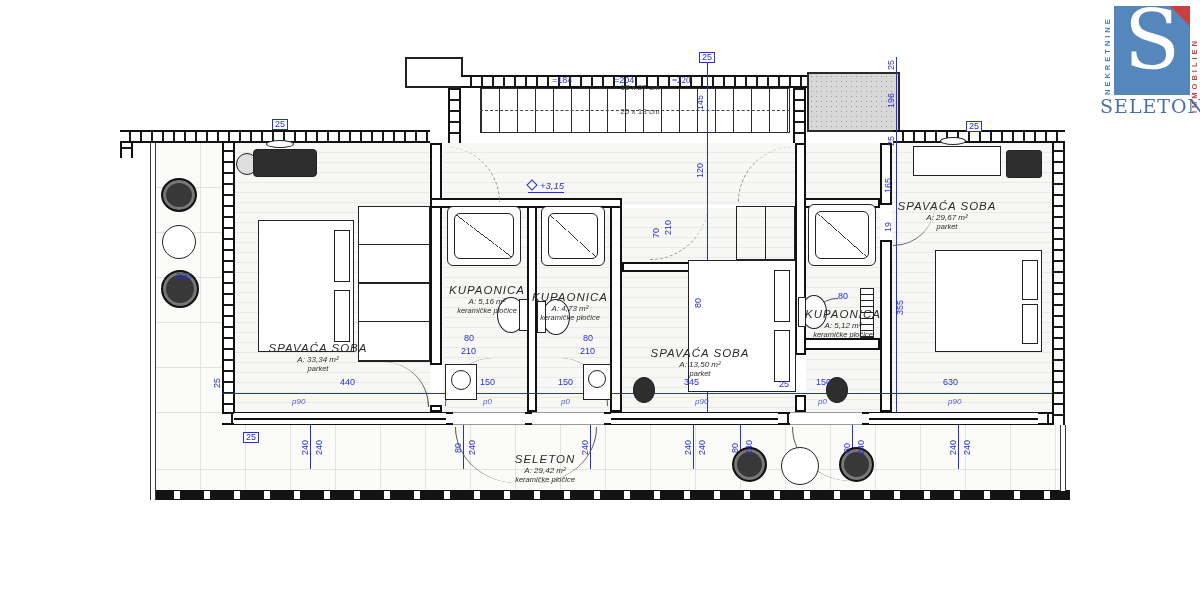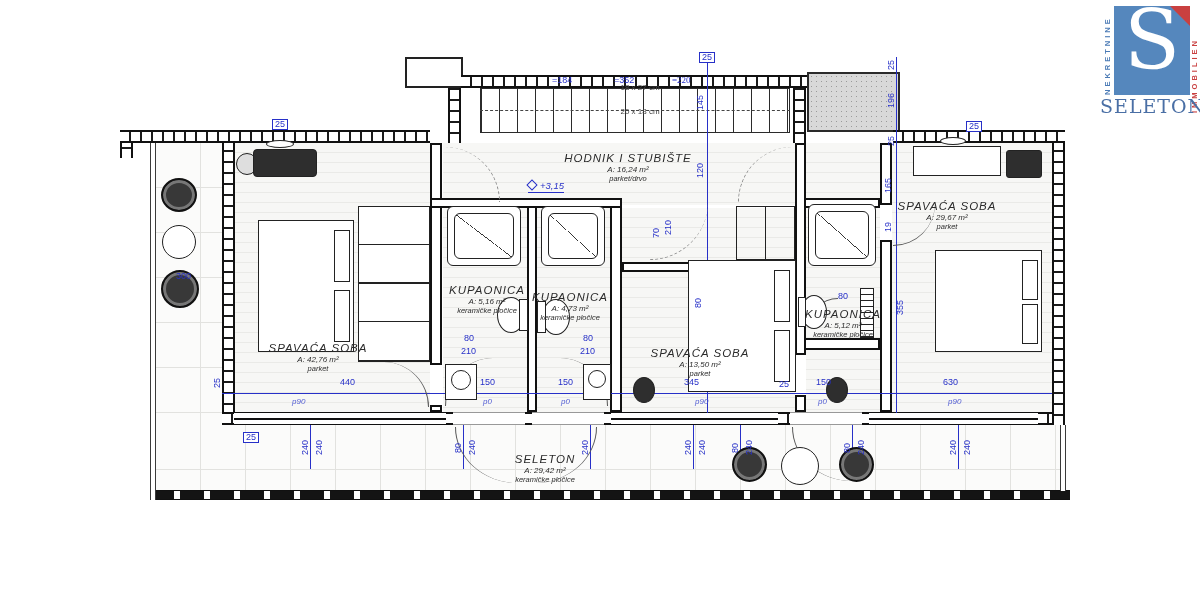--- a/index.html
+++ b/index.html
@@ -183,28 +183,23 @@
     <div class="chair" style="left:732px;top:447px;width:35px;height:35px;"></div>
     <div class="furn round" style="left:781px;top:447px;width:38px;height:38px;"></div>
     <div class="chair" style="left:839px;top:447px;width:35px;height:35px;"></div>
     <div class="furn dark round" style="left:633px;top:377px;width:22px;height:26px;"></div>
     <div class="furn dark round" style="left:826px;top:377px;width:22px;height:26px;"></div>
 
     <div class="note" style="left:640px;top:83px;">18 x 27 cm</div>
     <div class="note" style="left:640px;top:107px;">20 x 18 cm</div>
     <div class="lvl" style="left:528px;top:180px;"><span class="dmd"></span><span>+3,15</span></div>
 
-  <div class="rl" style="left: 628px; top: 152px;">
-        <div class="n">HODNIK I STUBIŠTE</div>
-        <div class="a">A: 16,24 m²</div>
-        <div class="f">parket/drvo</div>
-      </div>
       <div class="rl" style="left: 318px; top: 342px;">
         <div class="n">SPAVAĆA SOBA</div>
-        <div class="a">A: 42,76 m²</div>
+        <div class="a">A: 33,34 m²</div>
         <div class="f">parket</div>
       </div>
       <div class="rl" style="left: 487px; top: 284px;">
         <div class="n">KUPAONICA</div>
         <div class="a">A: 5,16 m²</div>
         <div class="f">keramičke pločice</div>
       </div>
       <div class="rl" style="left: 570px; top: 291px;">
         <div class="n">KUPAONICA</div>
         <div class="a">A: 4,73 m²</div>
@@ -262,21 +257,21 @@
       <span class="dim rot" style="left: 887px; top: 136px;">25</span>
       <span class="dim rot" style="left: 884px; top: 178px;">165</span>
       <span class="dim rot" style="left: 884px; top: 222px;">19</span>
       <span class="dim rot" style="left: 896px; top: 300px;">355</span>
       <span class="dim rot" style="left: 696px; top: 95px;">145</span>
       <span class="dim rot" style="left: 696px; top: 163px;">120</span>
       <span class="dim rot" style="left: 694px; top: 298px;">80</span>
       <span class="dim rot" style="left: 652px; top: 228px;">70</span>
       <span class="dim rot" style="left: 664px; top: 220px;">210</span>
       <span class="dim" style="left: 552px; top: 76px;">=184</span>
-      <span class="dim" style="left: 614px; top: 76px;">=352</span>
+      <span class="dim" style="left: 614px; top: 76px;">=204</span>
       <span class="dim" style="left: 672px; top: 76px; font-family: Liberation Serif, serif;">=220</span>
       <span class="dim" style="left: 464px; top: 334px;">80</span>
       <span class="dim" style="left: 461px; top: 347px;">210</span>
       <span class="dim" style="left: 583px; top: 334px;">80</span>
       <span class="dim" style="left: 580px; top: 347px;">210</span>
       <span class="dim" style="left: 838px; top: 292px;">80</span>
       <span class="dim" style="left: 176px; top: 272px;">300</span>
       <span class="dim bx" style="left: 272px; top: 119px;">25</span>
       <span class="dim bx" style="left: 699px; top: 52px;">25</span>
       <span class="dim bx" style="left: 966px; top: 121px;">25</span>

